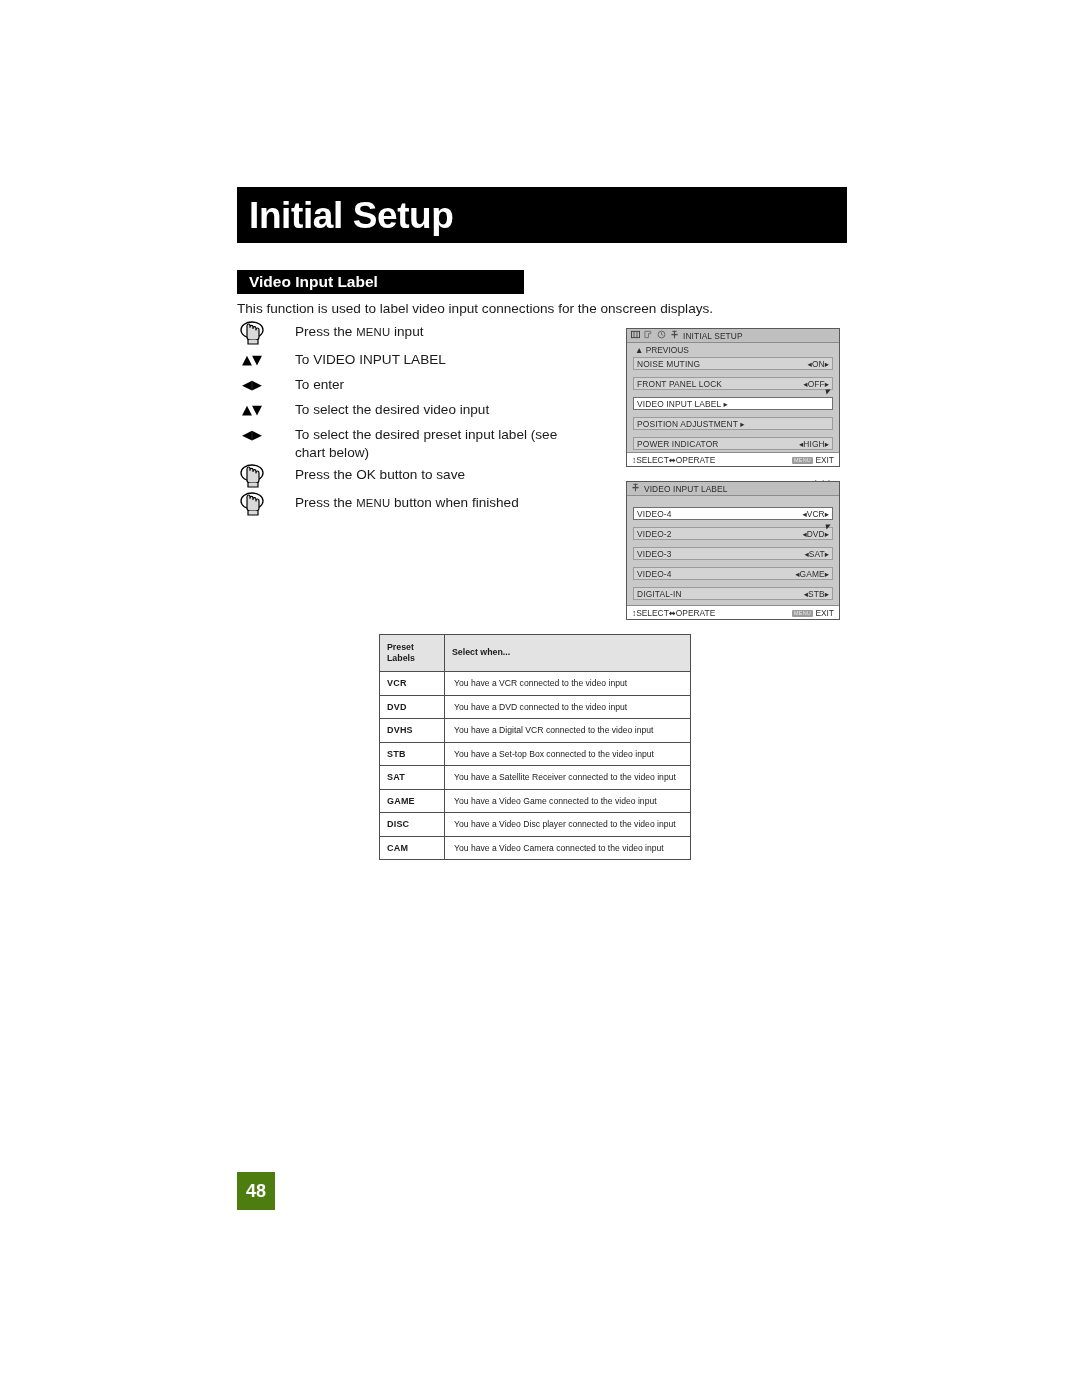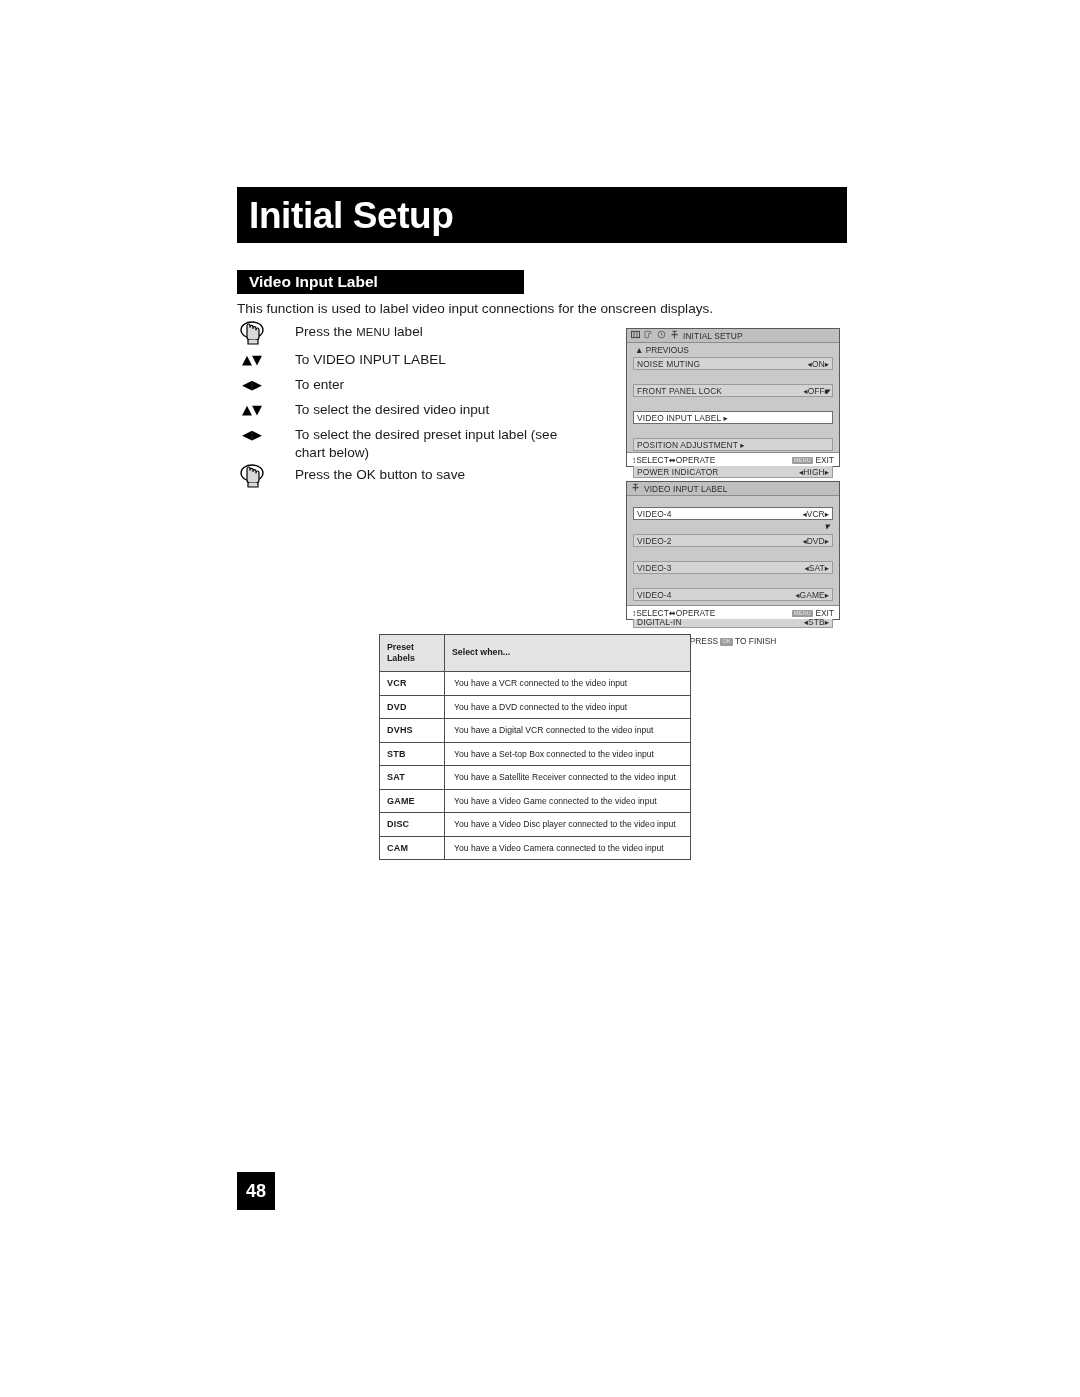--- a/index.html
+++ b/index.html
@@ -143,21 +143,21 @@
     box-sizing: border-box;
   }
   .osd-prev {
     font-size: 8.4px;
     padding: 2px 0 2px 2px;
     color: #2d2d2d;
   }
   .osd-rows {
     display: flex;
     flex-direction: column;
-    gap: 14px;
+    gap: 7px;
   }
   .osd-row {
     height: 13px;
     background: #d4d4d4;
     border: 1px solid #9a9b9d;
     box-sizing: border-box;
     display: flex;
     align-items: center;
     justify-content: space-between;
     padding: 0 3px;
@@ -261,21 +261,21 @@
     font-size: 8.6px;
   }
 
   
   .page-number {
     position: absolute;
     left: 237px;
     top: 1172px;
     width: 38px;
     height: 38px;
-    background: #000000;
+    background: #4d7c0f;
     color: #ffffff;
     display: flex;
     align-items: center;
     justify-content: center;
     font-size: 18px;
     font-weight: bold;
   }
 </style>
 </head>
 <body>
@@ -293,21 +293,21 @@
 <div class="steps">
 
   <div class="step-row">
     <span class="step-icon">
       <svg class="hand-icon" viewBox="0 0 30 26" xmlns="http://www.w3.org/2000/svg">
         <ellipse cx="15" cy="9" rx="11" ry="8" fill="none" stroke="#000" stroke-width="1.3"></ellipse>
         <path d="M10 5 L10 16 Q10 19 13 19 L19 19 Q22 19 22 16 L22 9 Q22 7 20.5 7 Q19 7 19 9 L19 7.5 Q19 5.7 17.5 5.7 Q16 5.7 16 7.5 L16 6.2 Q16 4.4 14.5 4.4 Q13 4.4 13 6.2 L13 5 Q13 3 11.5 3 Q10 3 10 5 Z" fill="#d9d9d9" stroke="#000" stroke-width="1.2" stroke-linejoin="round"></path>
         <path d="M11 19 L11 23 L21 23 L21 19" fill="#d9d9d9" stroke="#000" stroke-width="1.2"></path>
       </svg>
     </span>
-    <span class="step-text"><span>Press the </span><span class="small-caps">MENU</span><span> label</span></span>
+    <span class="step-text"><span>Press the </span><span class="small-caps">MENU</span><span> input</span></span>
   </div>
 
   <div class="step-row">
     <span class="step-icon">
       <span class="arrow-glyph">▲▼</span>
     </span>
     <span class="step-text">To VIDEO INPUT LABEL</span>
   </div>
 
   <div class="step-row">
@@ -335,20 +335,30 @@
     <span class="step-icon">
       <svg class="hand-icon" viewBox="0 0 30 26" xmlns="http://www.w3.org/2000/svg">
         <ellipse cx="15" cy="9" rx="11" ry="8" fill="none" stroke="#000" stroke-width="1.3"></ellipse>
         <path d="M10 5 L10 16 Q10 19 13 19 L19 19 Q22 19 22 16 L22 9 Q22 7 20.5 7 Q19 7 19 9 L19 7.5 Q19 5.7 17.5 5.7 Q16 5.7 16 7.5 L16 6.2 Q16 4.4 14.5 4.4 Q13 4.4 13 6.2 L13 5 Q13 3 11.5 3 Q10 3 10 5 Z" fill="#d9d9d9" stroke="#000" stroke-width="1.2" stroke-linejoin="round"></path>
         <path d="M11 19 L11 23 L21 23 L21 19" fill="#d9d9d9" stroke="#000" stroke-width="1.2"></path>
       </svg>
     </span>
     <span class="step-text">Press the OK button to save</span>
   </div>
 
+  <div class="step-row">
+    <span class="step-icon">
+      <svg class="hand-icon" viewBox="0 0 30 26" xmlns="http://www.w3.org/2000/svg">
+        <ellipse cx="15" cy="9" rx="11" ry="8" fill="none" stroke="#000" stroke-width="1.3"></ellipse>
+        <path d="M10 5 L10 16 Q10 19 13 19 L19 19 Q22 19 22 16 L22 9 Q22 7 20.5 7 Q19 7 19 9 L19 7.5 Q19 5.7 17.5 5.7 Q16 5.7 16 7.5 L16 6.2 Q16 4.4 14.5 4.4 Q13 4.4 13 6.2 L13 5 Q13 3 11.5 3 Q10 3 10 5 Z" fill="#d9d9d9" stroke="#000" stroke-width="1.2" stroke-linejoin="round"></path>
+        <path d="M11 19 L11 23 L21 23 L21 19" fill="#d9d9d9" stroke="#000" stroke-width="1.2"></path>
+      </svg>
+    </span>
+    <span class="step-text"><span>Press the </span><span class="small-caps">MENU</span><span> button when finished</span></span>
+  </div>
 
 </div>
 
 <div class="osd osd-1">
 
   <div class="osd-titlebar">
     <span>
       <svg width="9" height="9" viewBox="0 0 10 10" xmlns="http://www.w3.org/2000/svg">
         <rect x="0.5" y="1.5" width="9" height="7" fill="none" stroke="#3a3a3a" stroke-width="1"></rect>
         <line x1="3.3" y1="1.5" x2="3.3" y2="8.5" stroke="#3a3a3a" stroke-width="0.9"></line>

